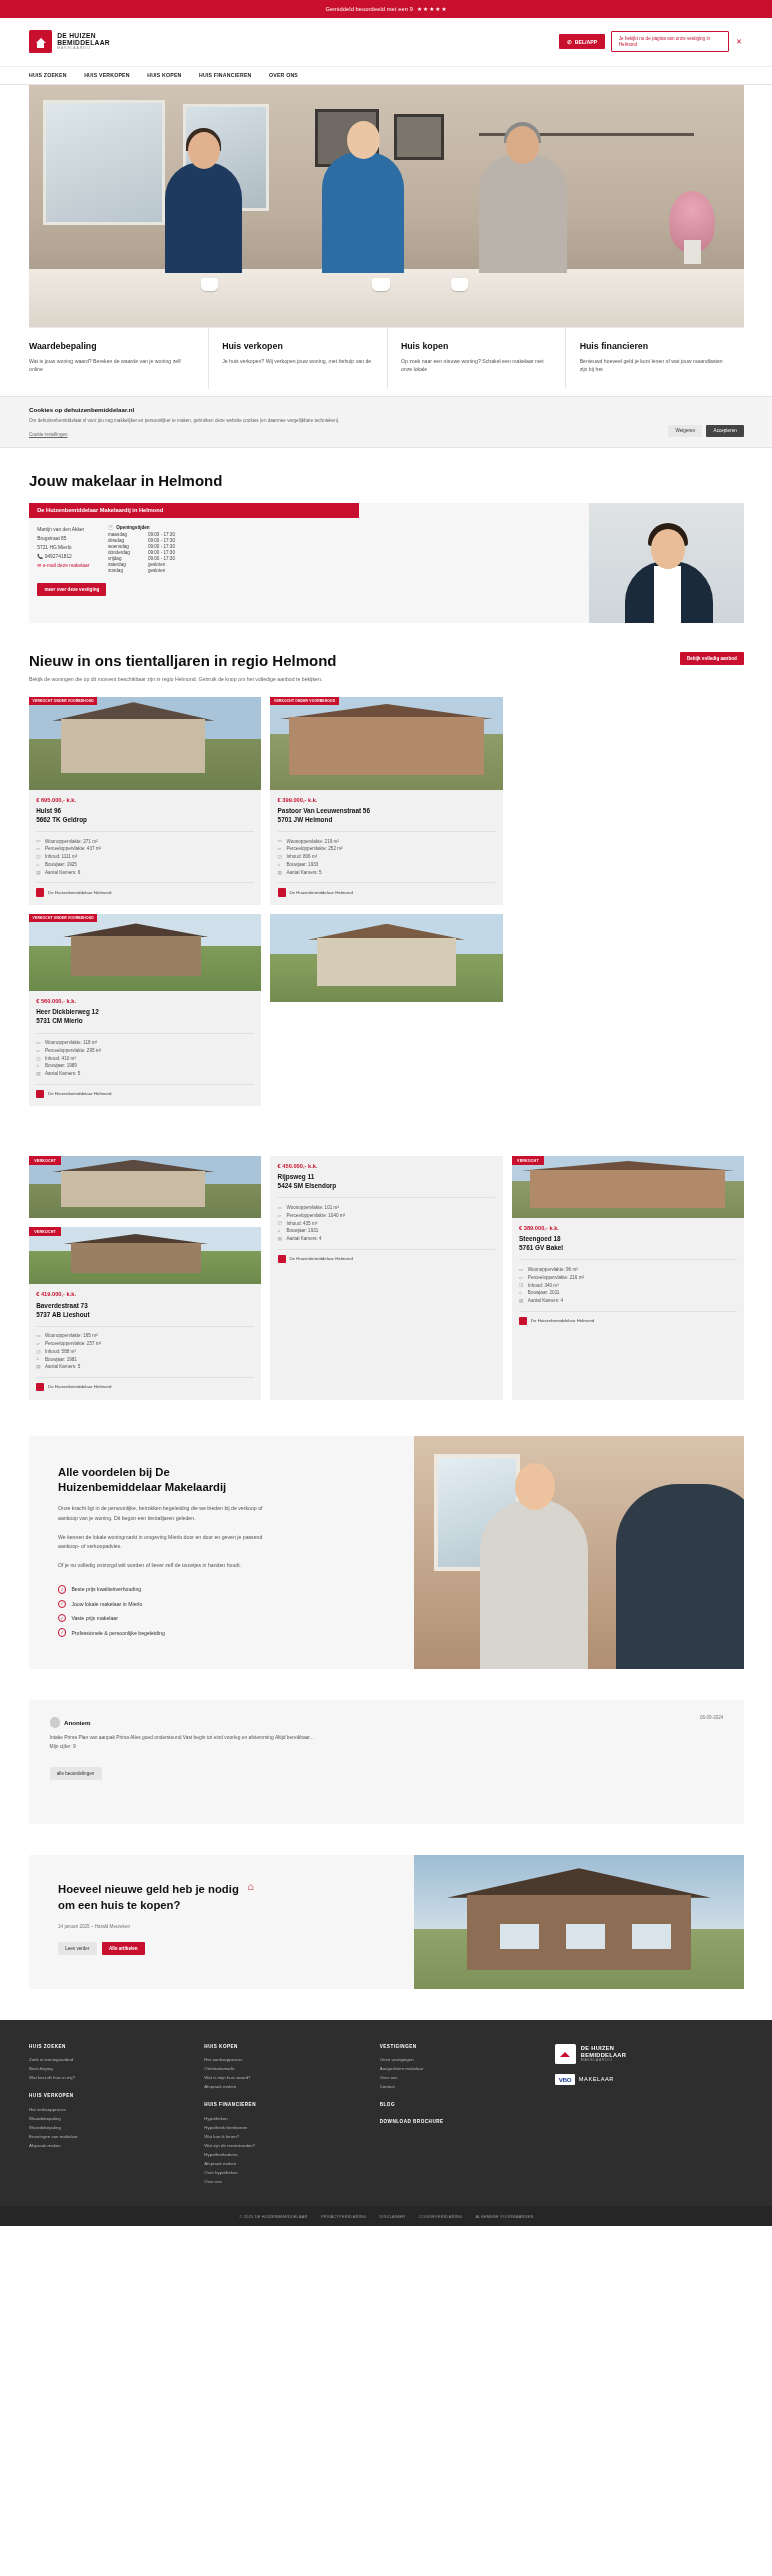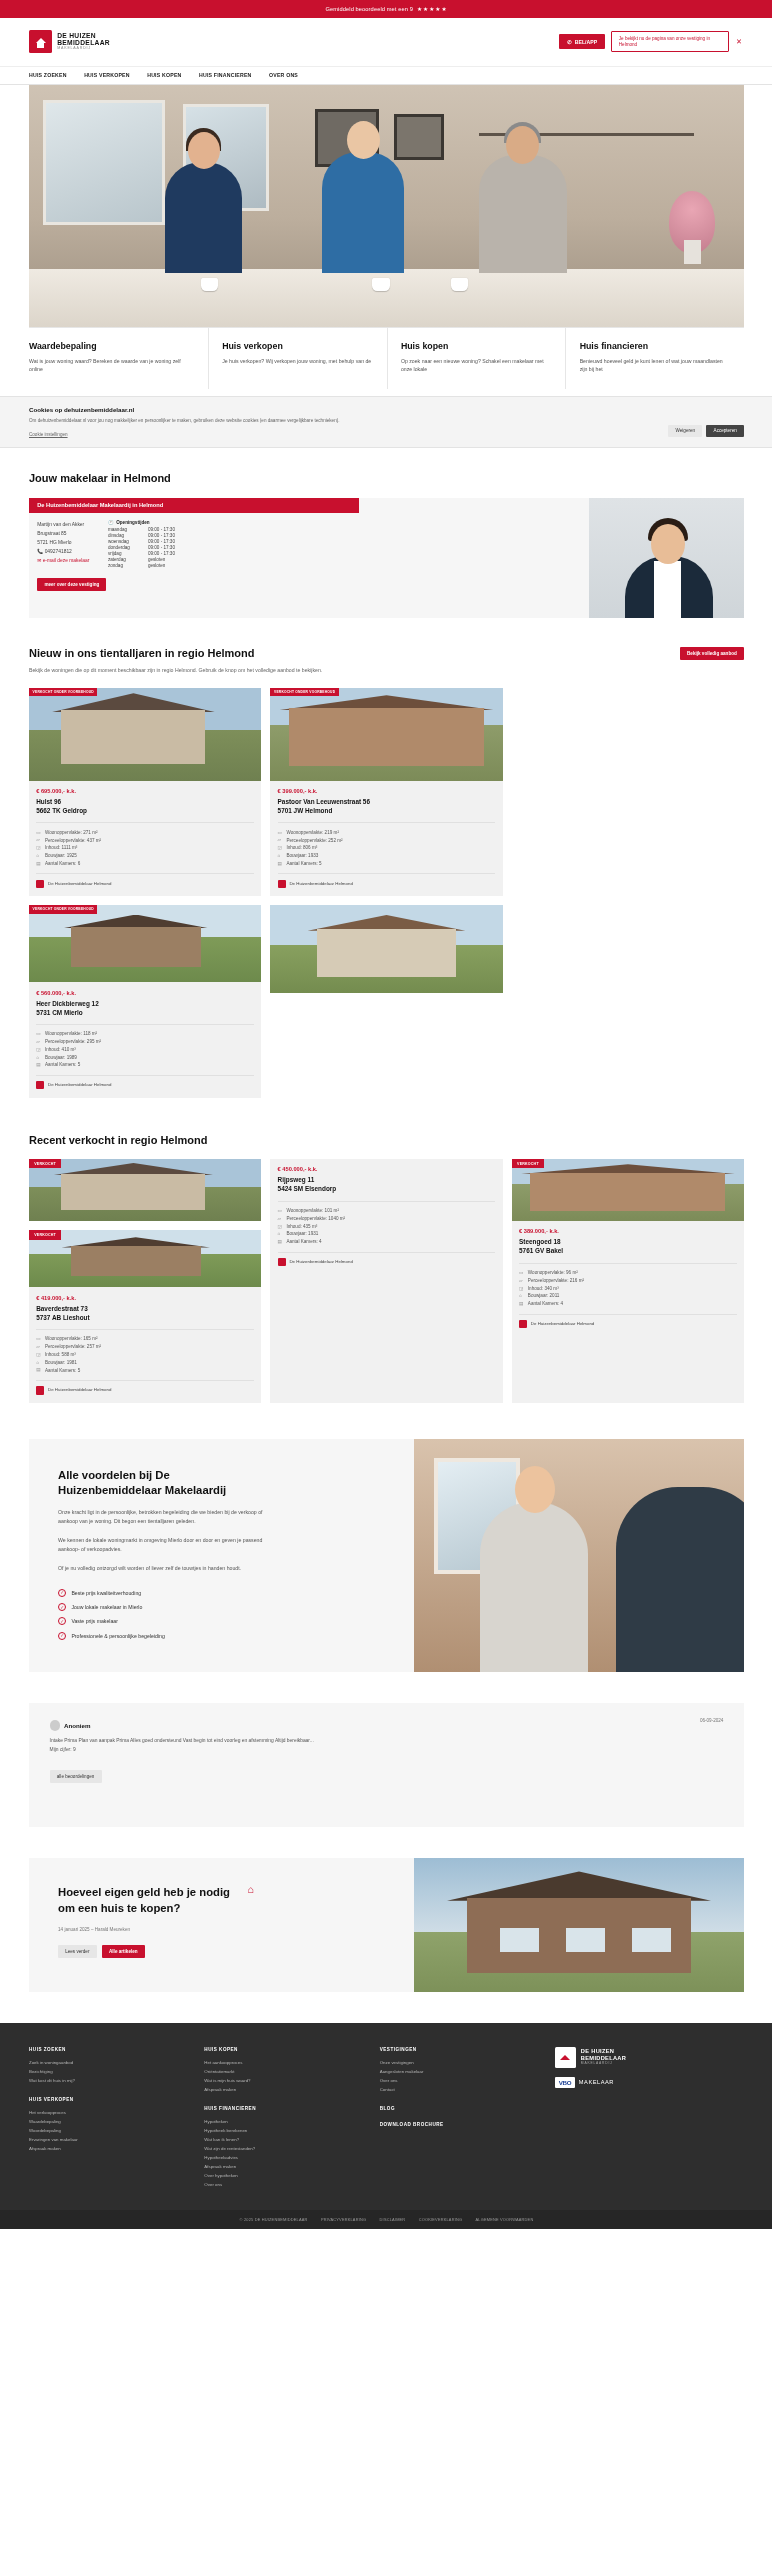--- a/index.html
+++ b/index.html
@@ -105,21 +105,21 @@
   }
   .cookiebar h4{font-size:6.2px;margin-bottom:4.1px;color:#111;}
   .cookiebar p{font-size:4.6px;color:#666;line-height:1.6;max-width:515px;}
   .cookie-link{font-size:4.6px;color:#666;text-decoration:underline;display:inline-block;margin-top:7.2px;}
   .cookie-actions{position:absolute;right:29px;bottom:10.3px;display:flex;gap:4.1px;}
   .btn-ghost{background:#e8e8e8;color:#333;font-size:4.6px;padding:3.6px 7.2px;}
   .btn-dark{background:#444;color:#fff;font-size:4.6px;padding:3.6px 7.2px;}
 
   
   .section{margin:0 29px;padding:24px 0 5.2px;}
-  .section h2{font-size:11px;color:#111;font-weight:bold;}
+  .section h2{font-size:15px;color:#111;font-weight:bold;}
   .section .sub{font-size:5.2px;color:#666;margin-top:6.2px;line-height:1.6;max-width:392px;}
   .section-head{display:flex;align-items:flex-start;justify-content:space-between;}
 
   
   .makelaar{
     margin:13.4px 0 0;background:#f6f6f6;position:relative;display:flex;min-height:120px;
   }
   .mk-left{padding:0;flex:0 0 330px;}
   .mk-title{background:#c8102e;color:#fff;font-size:5.7px;font-weight:bold;padding:4.6px 8.2px;display:inline-block;width:100%;}
   .mk-body{display:flex;padding:7.2px 8.2px;gap:18.5px;}
@@ -552,21 +552,20 @@
         <div class="h-d">
             <div class="roof"></div>
             <div class="bld"></div>
           </div>
       </div>
 
     </div>
   </div>
 
   <div class="section" style="padding-top:31px;">
-    <h2>Recent verkocht in regio Helmond</h2>
     <div class="listings">
 
       <div style="position:relative;height:62px;overflow:hidden;">
         <div class="ribbon sold">VERKOCHT</div>
         <div class="h-a">
             <div class="roof"></div>
             <div class="bld"></div>
           </div>
       </div>
 
@@ -741,21 +740,21 @@
       <div class="rev-text">Intake Prima Plan van aanpak Prima Alles goed ondersteund Vast begin tot eind voorleg en afstemming Altijd bereikbaar... Mijn cijfer: 9</div>
       <div class="rev-all">
         <button class="btn btn-grey">alle beoordelingen</button>
       </div>
     </div>
   </div>
 
   <div class="blog">
     <div class="blog-left">
       <h2>
-        <span>Hoeveel eigen geld heb je nodig om een huis te kopen?</span>
+        <span>Hoeveel nieuwe geld heb je nodig om een huis te kopen?</span>
         <span class="house-ic">⌂</span>
       </h2>
       <div class="blog-meta">14 januari 2025 – Harald Meureken</div>
       <div class="blog-actions">
         <button class="btn btn-grey">Lees verder</button>
         <button class="btn btn-red-sm">Alle artikelen</button>
       </div>
     </div>
     <div class="blog-right">
       <div class="sky"></div>

